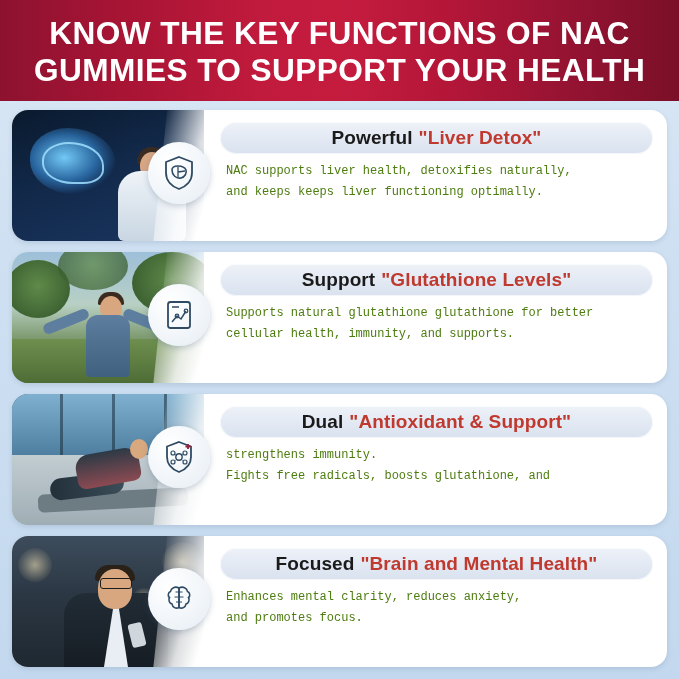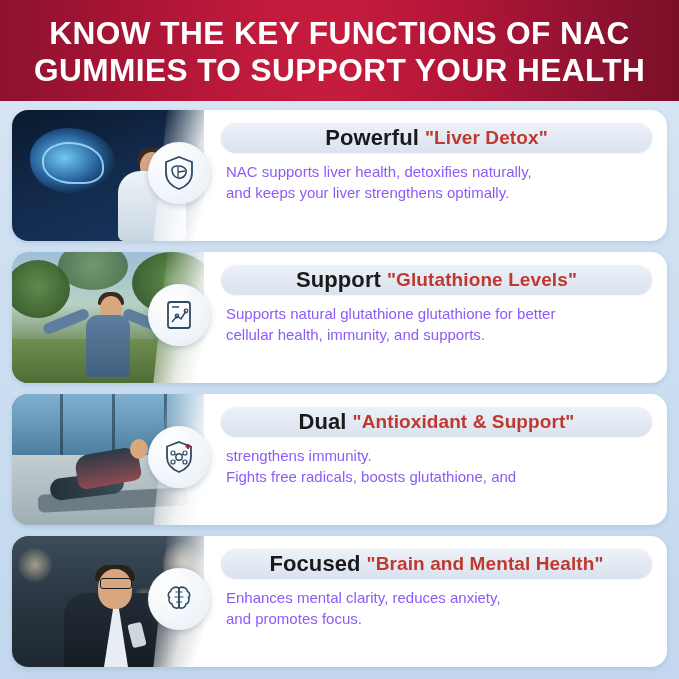--- a/index.html
+++ b/index.html
@@ -312,35 +312,36 @@
     display: flex;
     align-items: center;
     justify-content: center;
     gap: 6px;
     box-shadow: inset 0 0 0 1px rgba(255,255,255,0.7);
     margin-bottom: 7px;
   }
   .t-dark {
     color: #1a1a1a;
     font-weight: bold;
-    font-size: 22px;
+    font-size: 19px;
     letter-spacing: 0.1px;
   }
   .t-red {
     color: #c0392f;
     font-weight: bold;
     font-size: 19px;
     letter-spacing: 0.1px;
   }
 
   .desc {
-    color: #8b5cf6;
-    font-size: 15px;
+    color: #4d7c0f;
+    font-size: 12px;
     line-height: 21px;
     padding-left: 6px;
+    font-family: Liberation Mono, monospace;
   }
 
   [data-interactable="true"] { cursor: pointer; }
 </style>
 </head>
 <body>
 
 <div class="page" data-interactable="false">
 
   <div class="header" data-interactable="false">
@@ -367,21 +368,21 @@
           <path d="M19 14 L19 24 M19 19 L26 18" stroke="#2f4a63" stroke-width="1.3"></path>
         </svg>
       </div>
       <div class="content" data-interactable="false">
         <div class="title-pill" data-interactable="false">
           <span class="t-dark" data-interactable="false">Powerful</span>
           <span class="t-red" data-interactable="false">"Liver Detox"</span>
         </div>
         <div class="desc" data-interactable="false">
           <div data-interactable="false">NAC supports liver health, detoxifies naturally,</div>
-          <div data-interactable="false">and keeps your liver strengthens optimally.</div>
+          <div data-interactable="false">and keeps keeps liver functioning optimally.</div>
         </div>
       </div>
     </div>
 
     <div class="card" data-interactable="true">
       <div class="photo p2" data-interactable="false">
         <div class="tree1"></div>
         <div class="tree3"></div>
         <div class="tree2"></div>
         <div class="ground"></div>

